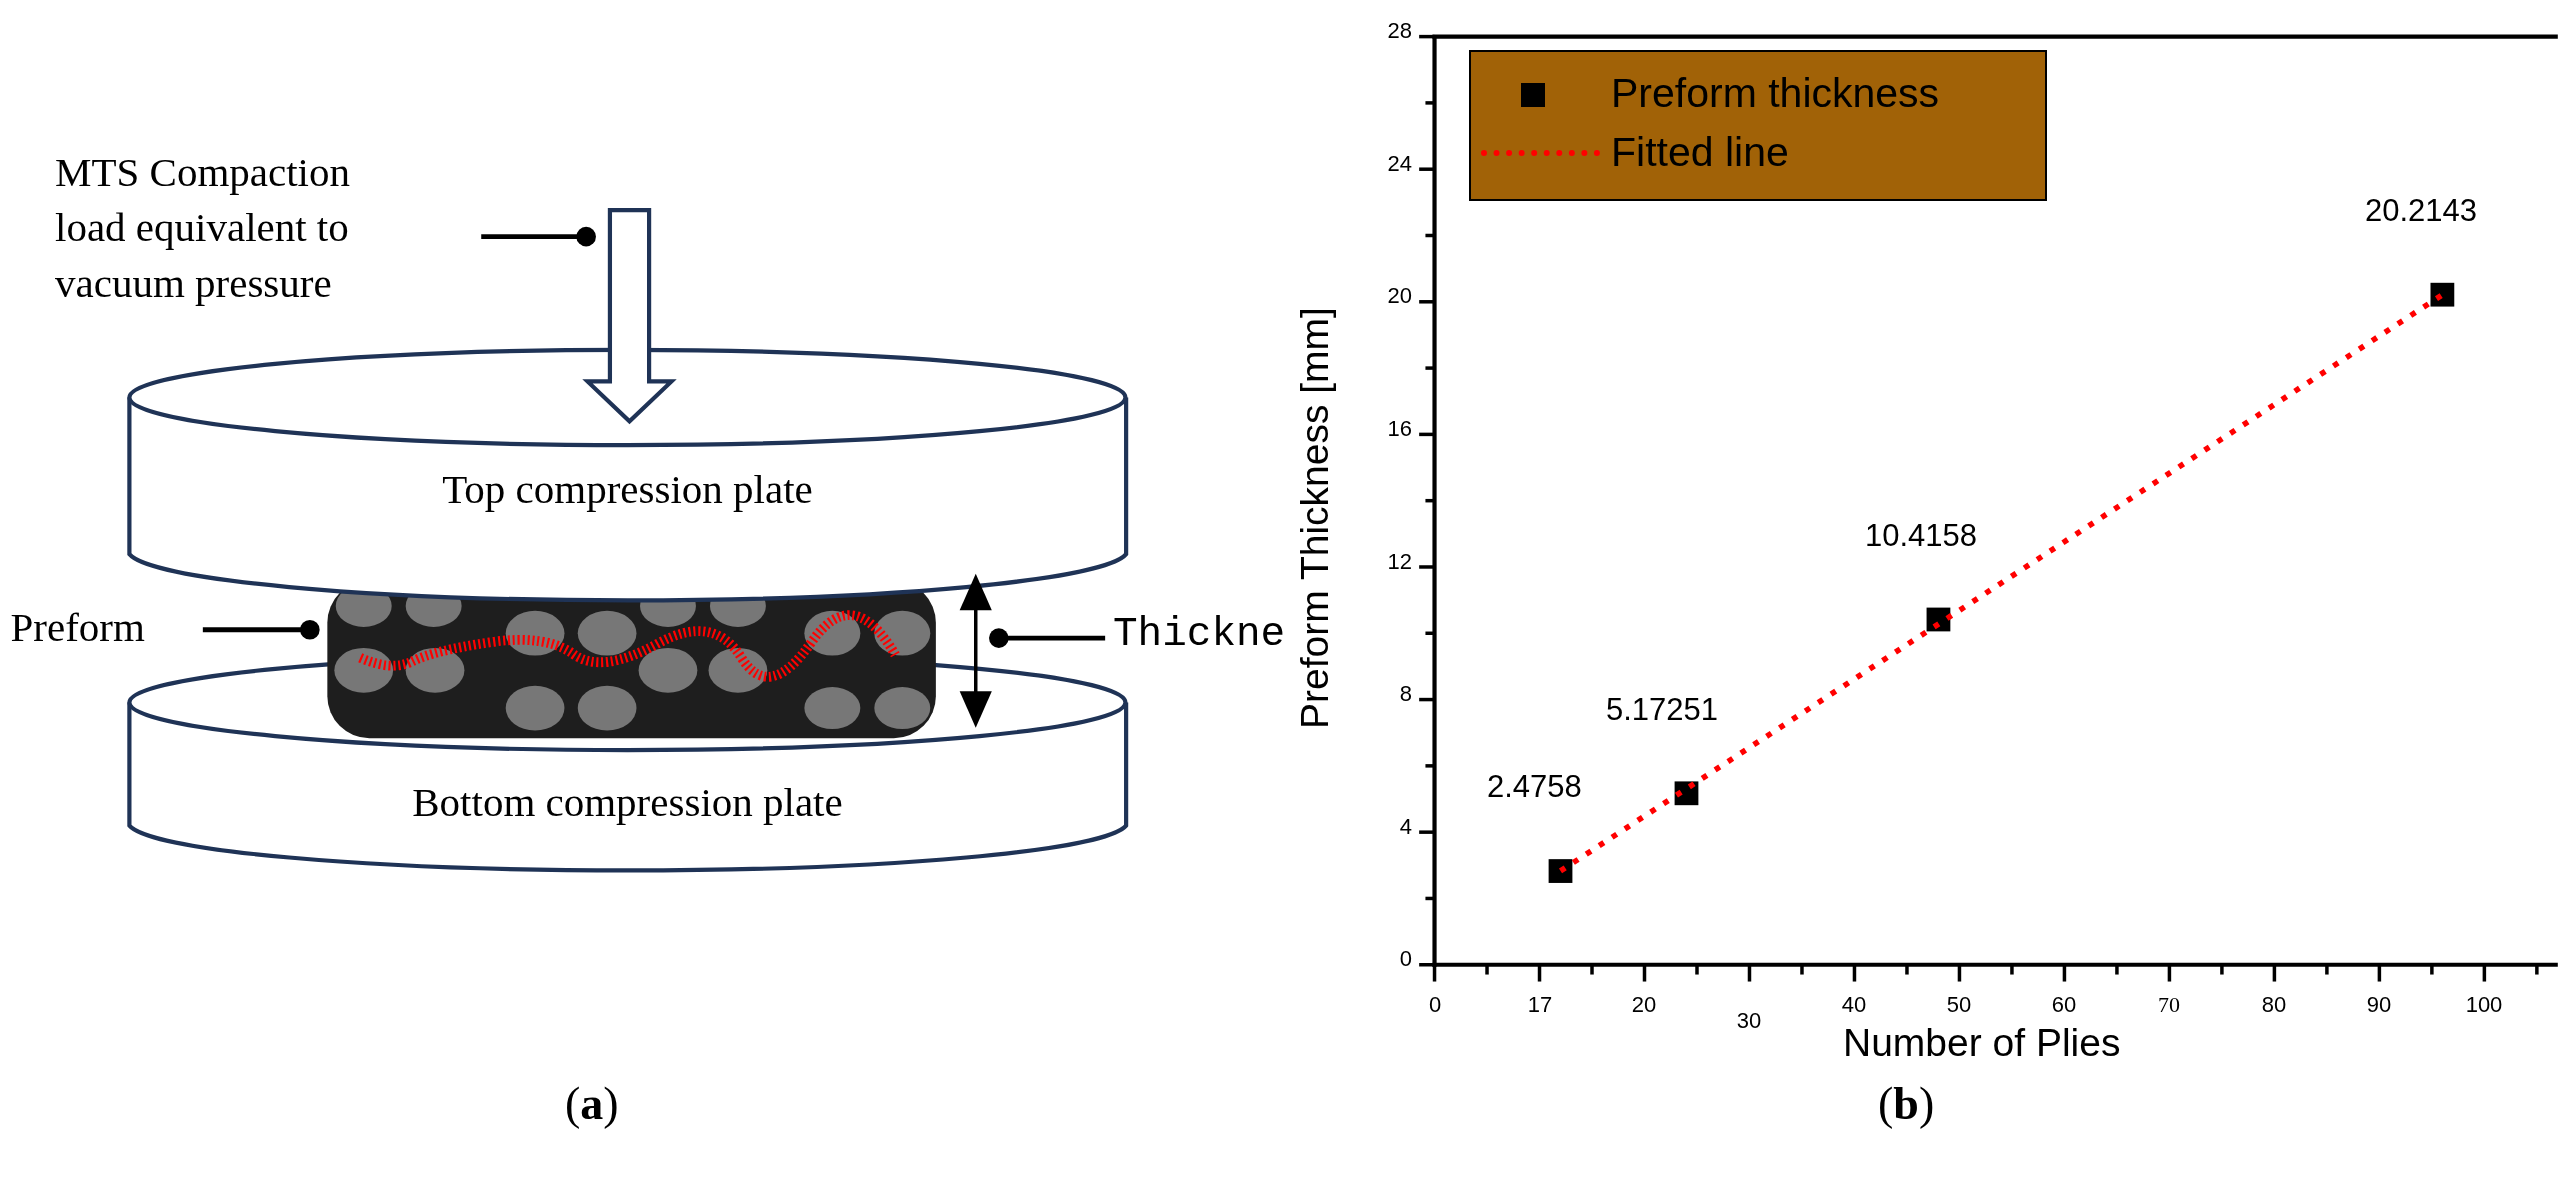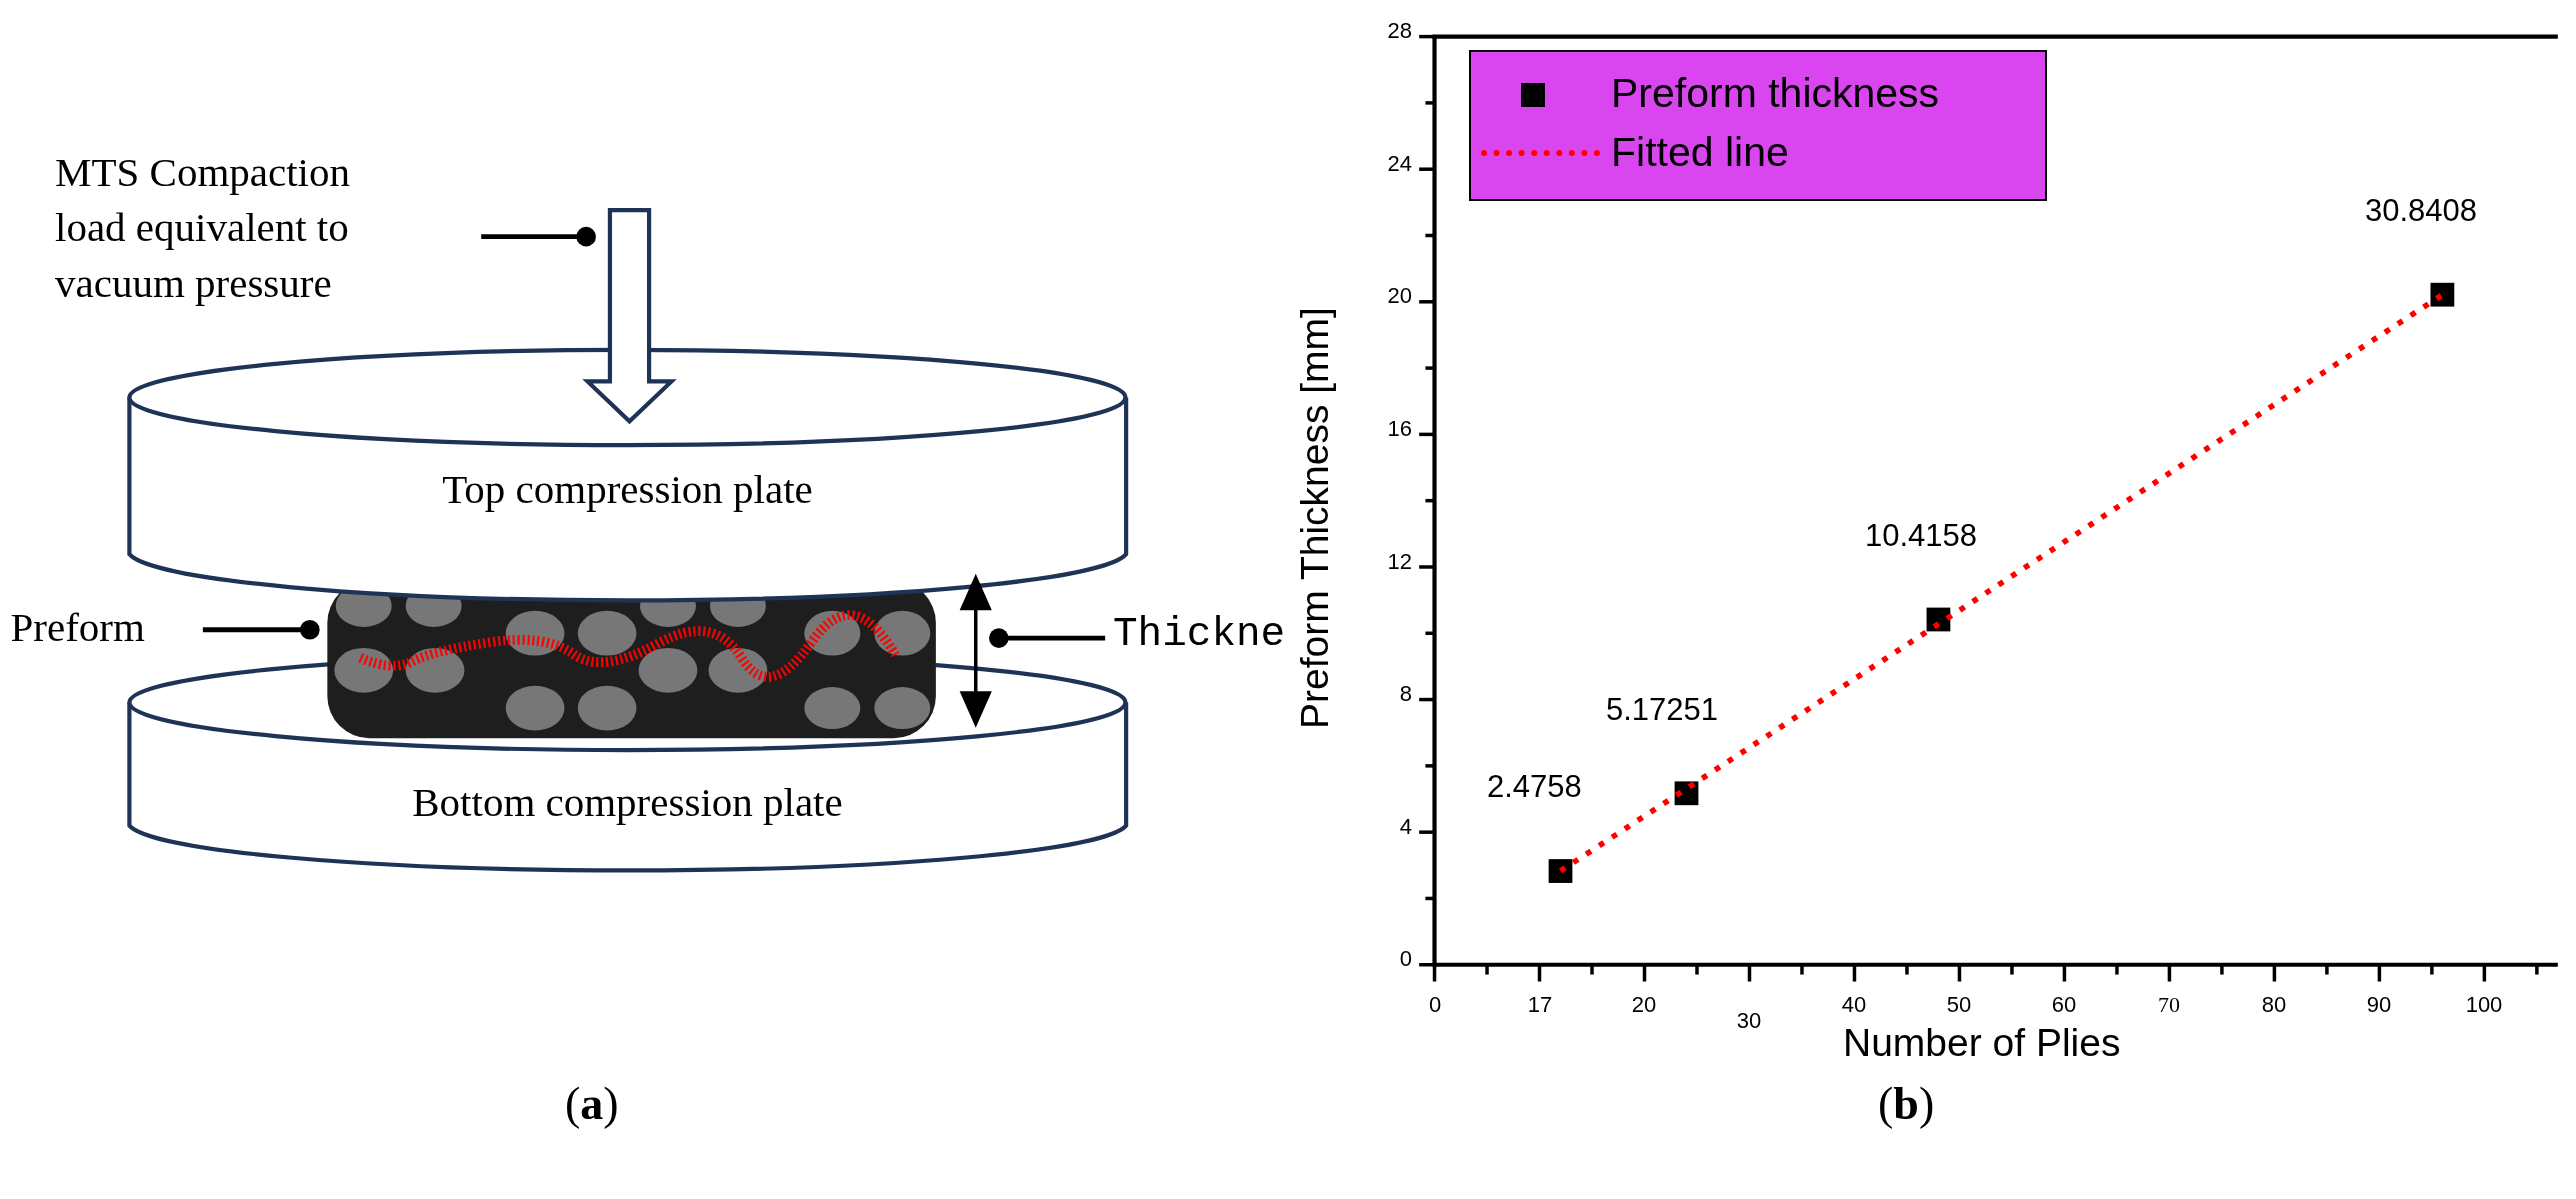--- a/index.html
+++ b/index.html
@@ -6,21 +6,21 @@
   body{width:2576px;height:1200px;position:relative;overflow:hidden;font-family:"Liberation Serif",serif;}
   .abs{position:absolute;}
   .serif{font-family:"Liberation Serif","DejaVu Serif",serif;color:#000;}
   .sans{font-family:"Liberation Sans","DejaVu Sans",sans-serif;color:#000;}
   .diag-label{font-size:41px;line-height:1.35;white-space:nowrap;}
   .plate-label{font-size:41px;white-space:nowrap;text-align:center;}
   .caption{font-size:46px;}
   .caption b{font-weight:bold;}
   .tick-label{font-size:22px;white-space:nowrap;}
   .axis-title{font-size:39px;white-space:nowrap;}
-  .legend{border:2.1px solid #000;background:#d946ef;}
+  .legend{border:2.1px solid #000;background:#a16207;}
   .legend-row{position:absolute;font-size:41px;white-space:nowrap;}
   .data-label{font-size:31px;white-space:nowrap;}
 </style>
 </head>
 <body>
 
 <div>
   <svg class="abs" style="left:0;top:0" width="1287" height="1200" viewBox="0 0 1840 1715">
 
     <g fill="#fff" stroke="#1f3356" stroke-width="6">
@@ -159,17 +159,17 @@
       <div class="abs sans tick-label" style="left: 2064px; top: 992px; transform: translateX(-50%);">60</div>
       <div class="abs sans tick-label" style="left: 2169px; top: 992px; transform: translateX(-50%); font-family: Liberation Serif, serif;">70</div>
       <div class="abs sans tick-label" style="left: 2274px; top: 992px; transform: translateX(-50%);">80</div>
       <div class="abs sans tick-label" style="left: 2379px; top: 992px; transform: translateX(-50%);">90</div>
       <div class="abs sans tick-label" style="left: 2484px; top: 992px; transform: translateX(-50%);">100</div>
     </div>
   <div id="datalabels">
       <div class="abs sans data-label" style="left: 1487px; top: 769px;">2.4758</div>
       <div class="abs sans data-label" style="left: 1606px; top: 692px;">5.17251</div>
       <div class="abs sans data-label" style="left: 1865px; top: 518px;">10.4158</div>
-      <div class="abs sans data-label" style="left: 2365px; top: 193px;">30.8408</div>
+      <div class="abs sans data-label" style="left: 2365px; top: 193px;">20.2143</div>
     </div>
   <div class="abs serif caption" style="left:1878px;top:1077px;">(<b>b</b>)</div>
 </div>
 
 
 </body></html>

